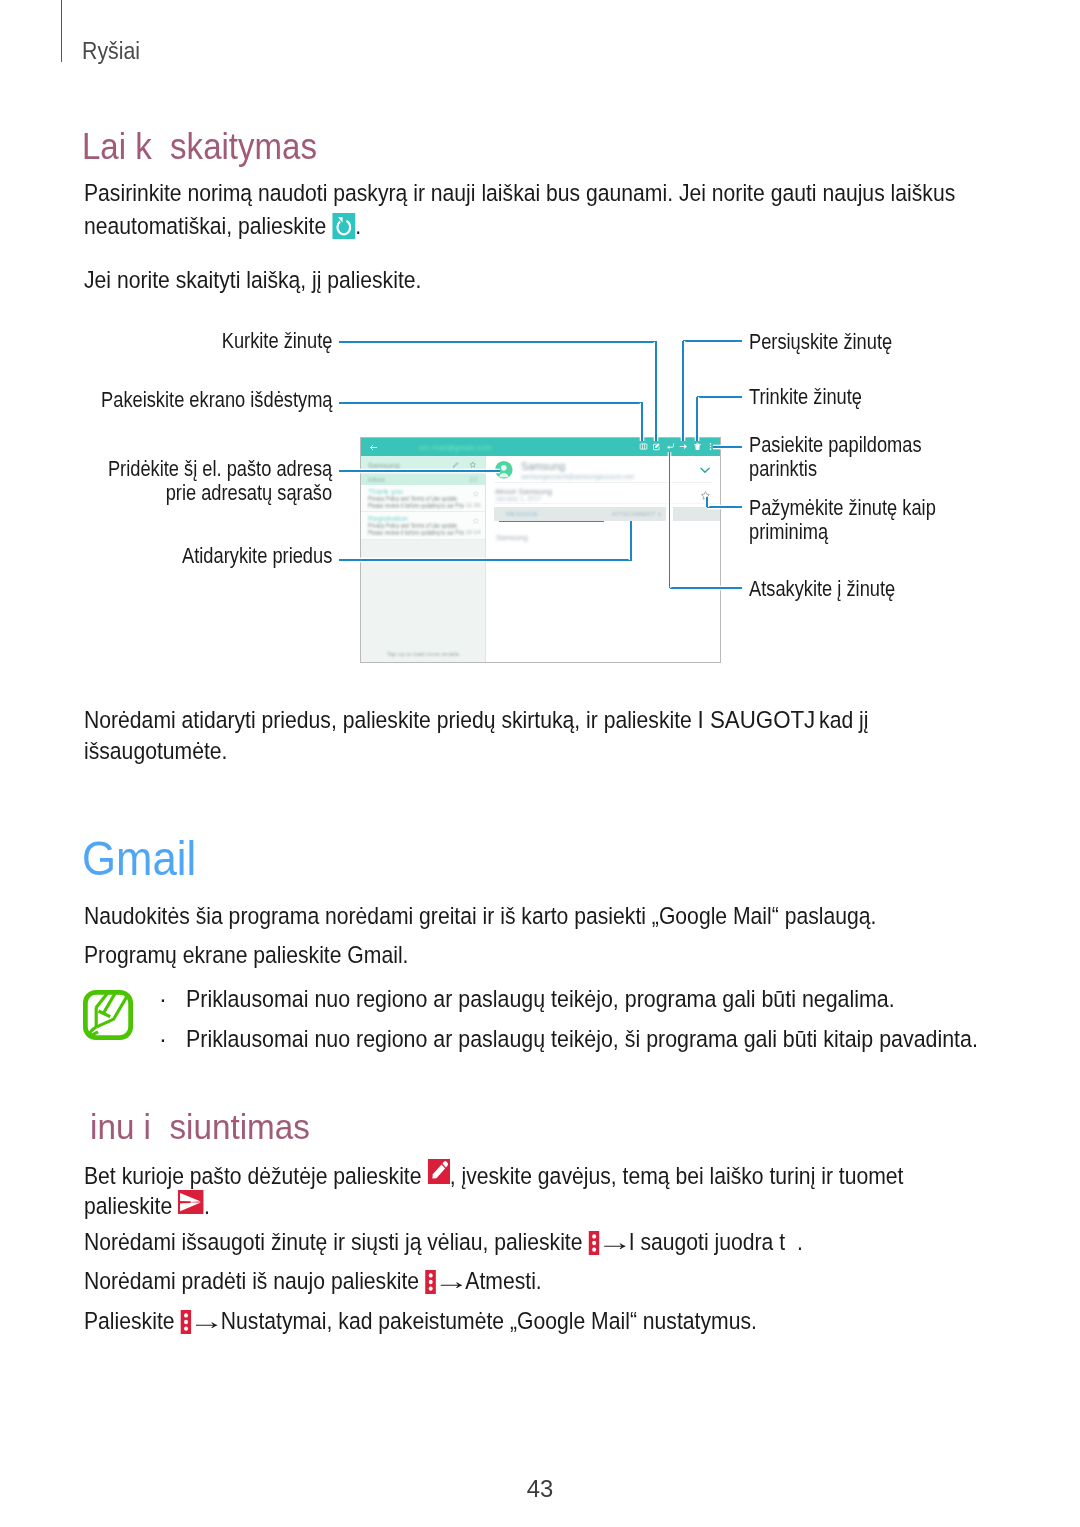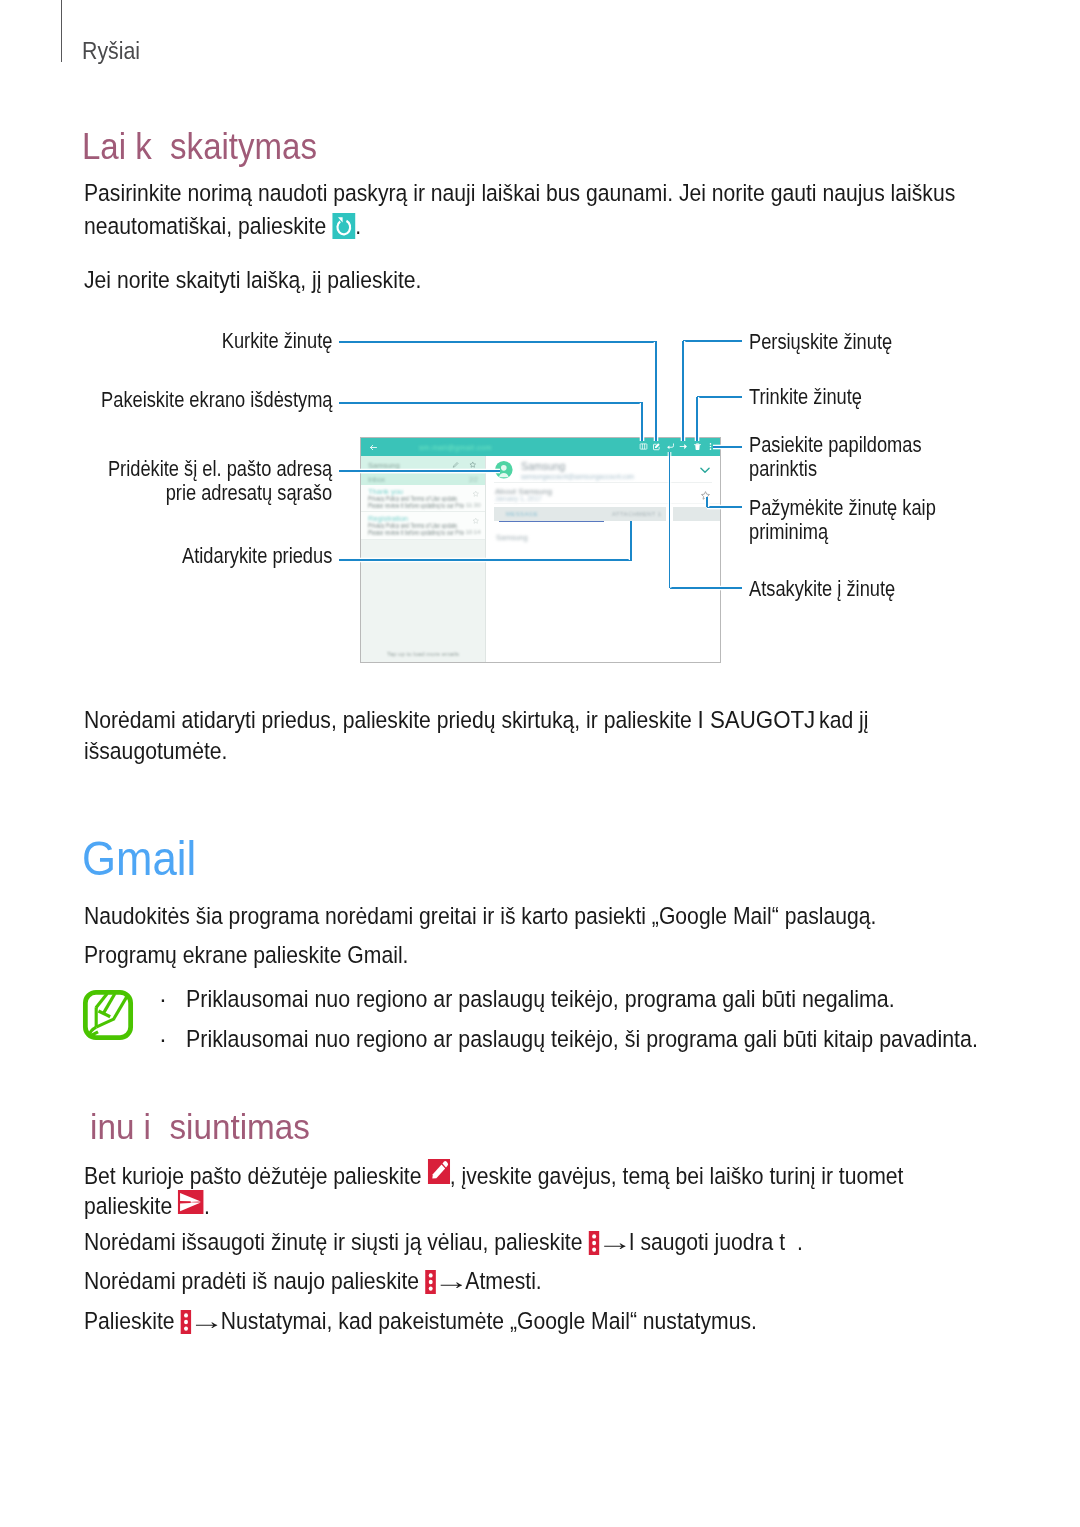--- a/index.html
+++ b/index.html
@@ -279,13 +279,14 @@
           </svg></span><span class="arw">→</span><span class="altf">Atmesti.</span></div>
 
     <div class="p" style="top:1309px"><span>Palieskite </span><span class="ibox"><svg width="12.5" height="24" viewBox="0 0 12.5 24" style="vertical-align:-5px">
             <rect width="12.5" height="24" fill="#d91f3a"></rect>
             <circle cx="6.25" cy="5.4" r="2.2" fill="#fff"></circle>
             <circle cx="6.25" cy="12" r="2.2" fill="#fff"></circle>
             <circle cx="6.25" cy="18.6" r="2.2" fill="#fff"></circle>
           </svg></span><span class="arw">→</span><span>Nustatymai, kad pakeistumėte „Google Mail“ nustatymus.</span></div>
   </div>
 
+  <div style="position:absolute;left:0;top:1476px;width:1080px;text-align:center;font-size:23.8px;color:#3b3b3d;line-height:25px;">43</div>
 </div>
 
 </body></html>

